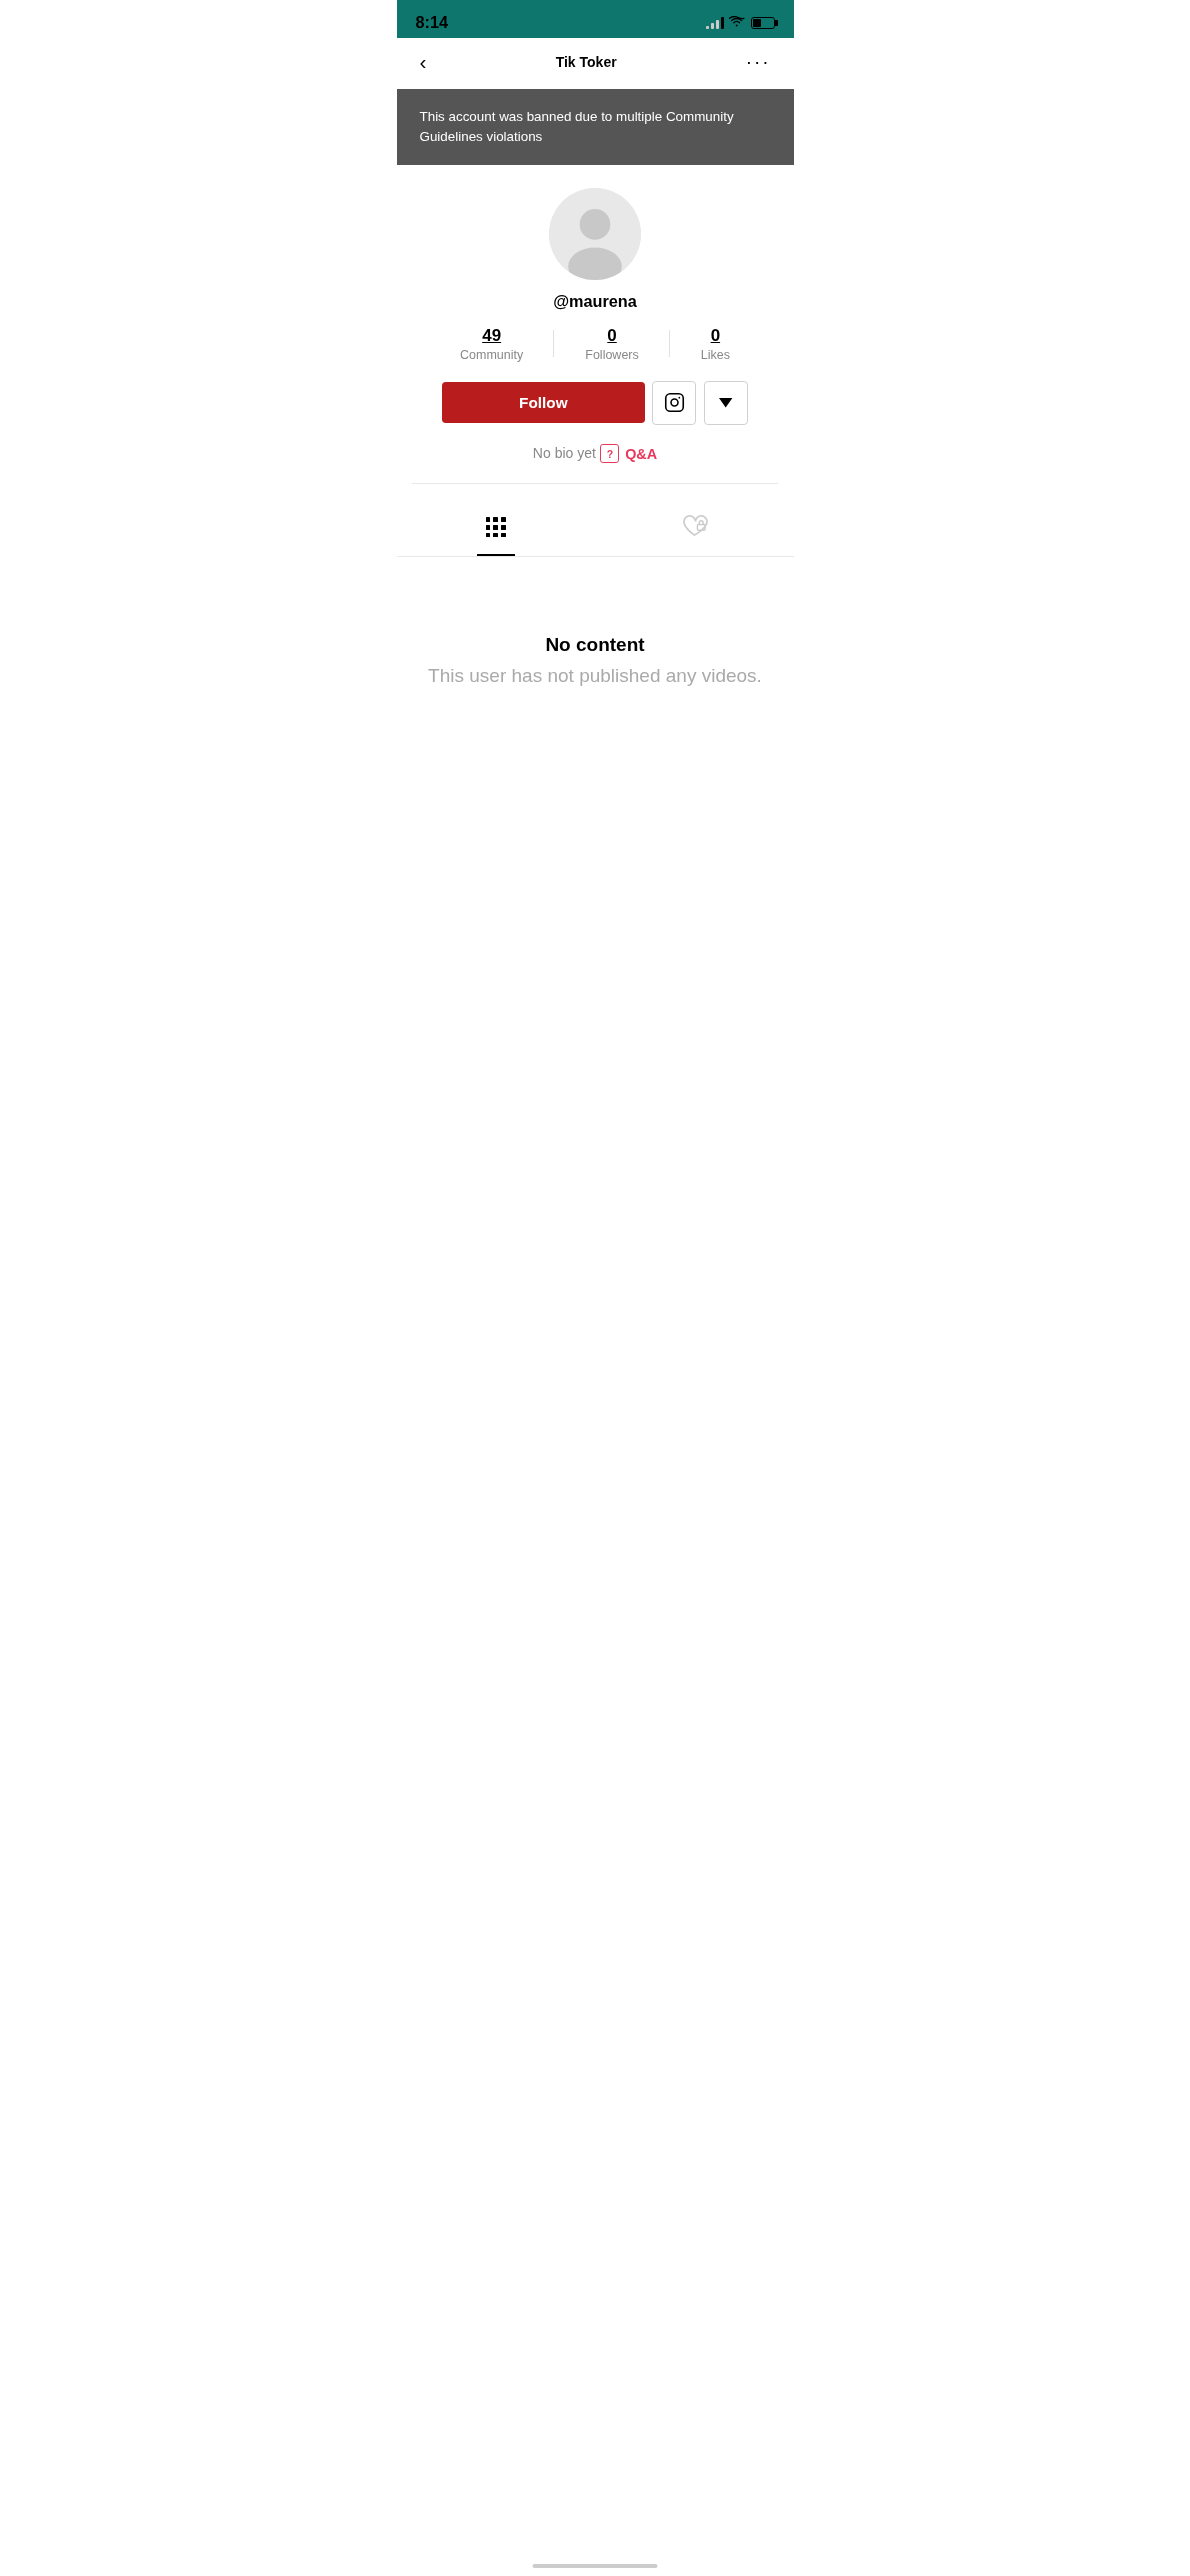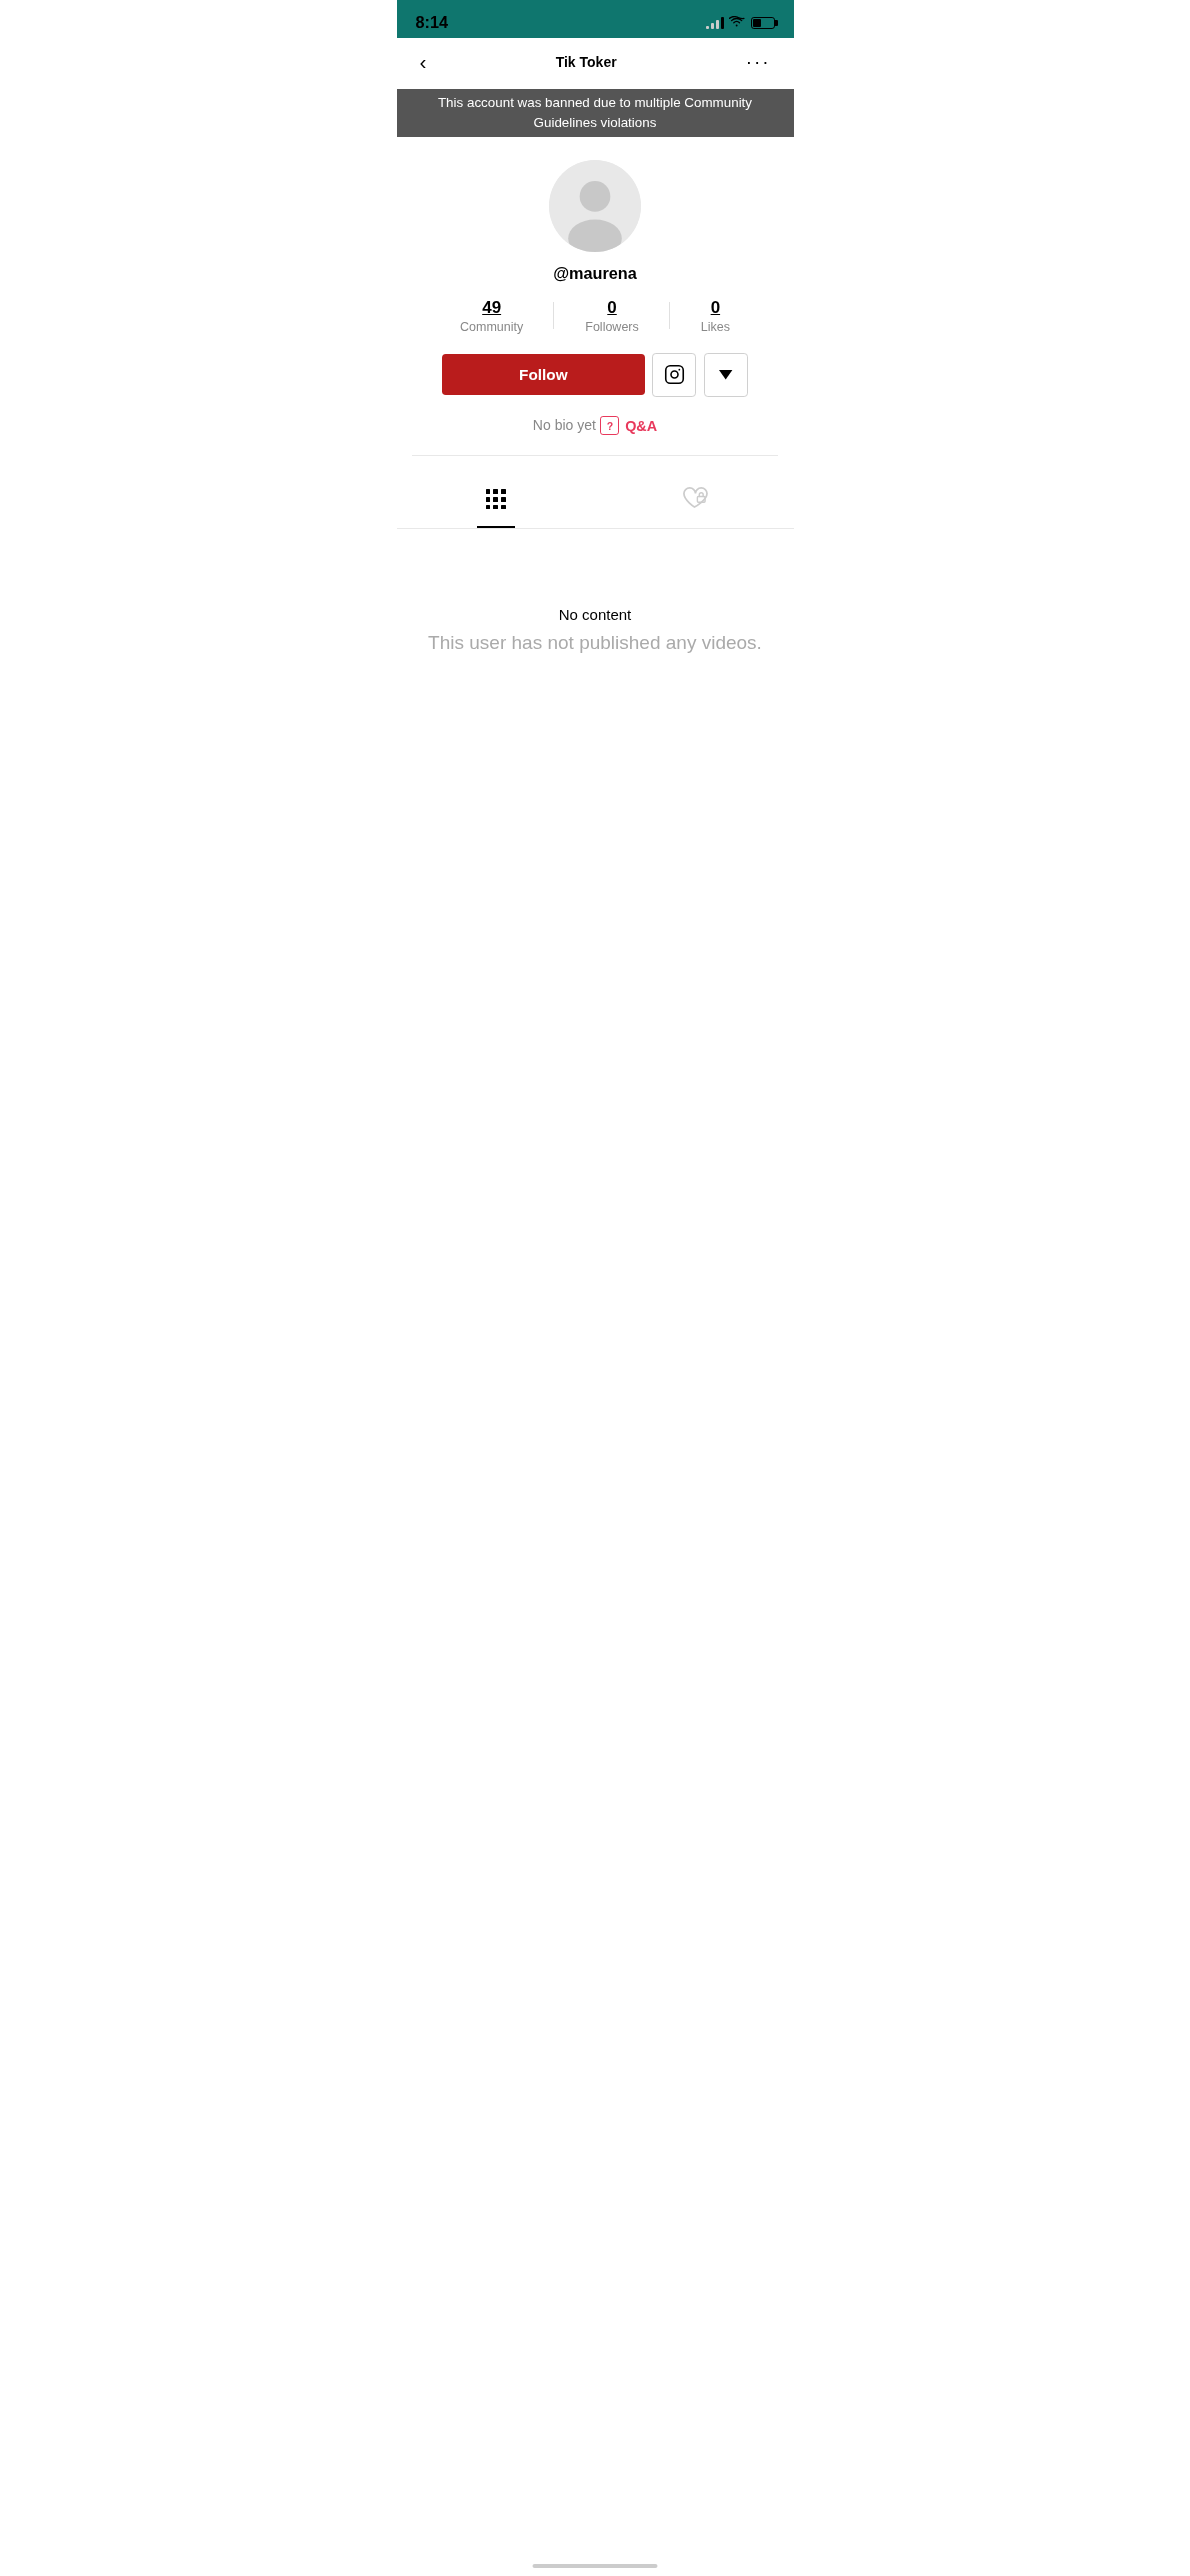--- a/index.html
+++ b/index.html
@@ -118,22 +118,22 @@
       font-size: 19px;
       color: #000;
       cursor: pointer;
       letter-spacing: 1.9px;
       padding: 3.8px 7.7px;
     }
 
     
     .ban-banner {
       background: #555555;
-      padding: 4px 23px;
-      text-align: center;
+      padding: 18px 23px;
+      text-align: left;
     }
 
     .ban-text {
       color: #ffffff;
       font-size: 13.4px;
       line-height: 1.5;
     }
 
     
     .profile-section {
@@ -335,22 +335,22 @@
     
     .content-area {
       display: flex;
       flex-direction: column;
       align-items: center;
       justify-content: center;
       padding: 77px 31px 38px 31px;
     }
 
     .no-content-title {
-      font-size: 15px;
-      font-weight: 400;
+      font-size: 19px;
+      font-weight: 700;
       color: #000;
       margin-bottom: 9.6px;
     }
 
     .no-content-subtitle {
       font-size: 19px;
       color: #aaa;
       text-align: center;
     }
 

